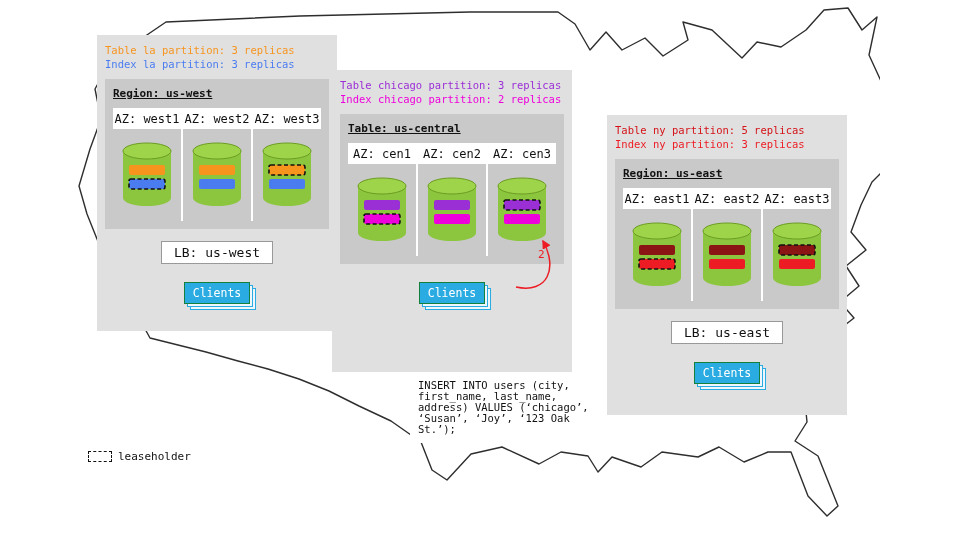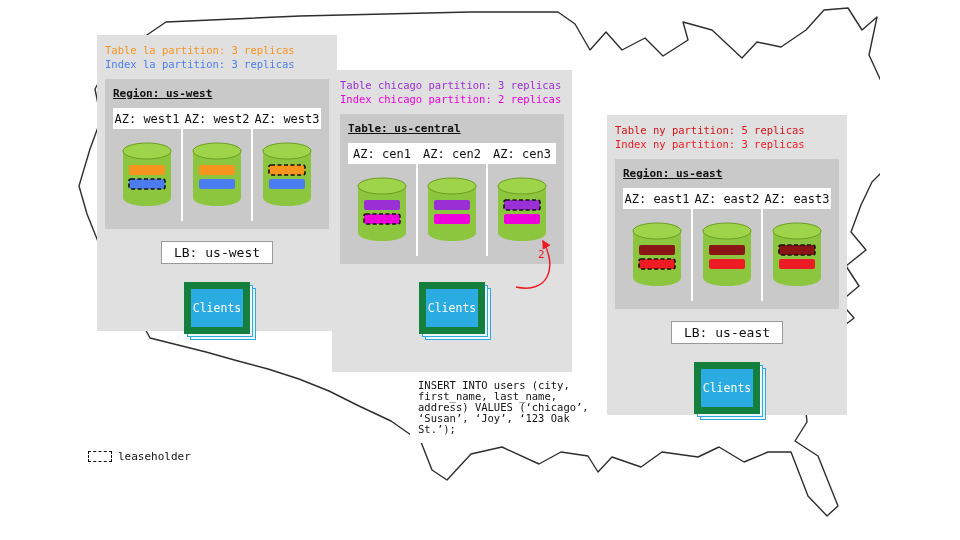--- a/index.html
+++ b/index.html
@@ -37,22 +37,22 @@
   .stripe.lease{stroke:#111;stroke-width:1.6;stroke-dasharray:4 2.5;}
 
   .lb-box{background:#fff;border:1px solid #999;width:fit-content;margin:12px auto 0 auto;
           padding:3px 12px;font-size:13px;white-space:nowrap;}
 
   .clients{position:relative;width:66px;margin:18px auto 0 auto;}
   .clients::before,.clients::after{content:"";position:absolute;inset:0;background:#eef7fd;
           border:1px solid #2aabe2;}
   .clients::before{transform:translate(3px,3px);z-index:-1;}
   .clients::after{transform:translate(6px,6px);z-index:-2;}
-  .clients-face{display:block;background:#2aabe2;border:7px solid #15803d;color:#fff;
-          text-align:center;font-size:11.5px;padding:12px 0;}
+  .clients-face{display:block;background:#2aabe2;border:1px solid #15803d;color:#fff;
+          text-align:center;font-size:11.5px;padding:3px 0;}
 
   
   .sql-box{position:absolute;left:410px;top:372px;width:192px;box-sizing:border-box;background:#fff;
            padding:8px;font-size:10.5px;line-height:11px;white-space:pre;z-index:3;}
 
   
   #arrow-svg{position:absolute;left:0;top:0;z-index:6;pointer-events:none;}
   .arrow-path{fill:none;stroke:#ed1c24;stroke-width:1.5;}
   .arrow-step{position:absolute;left:538px;top:248px;color:#ed1c24;font-size:11px;z-index:6;}
 

